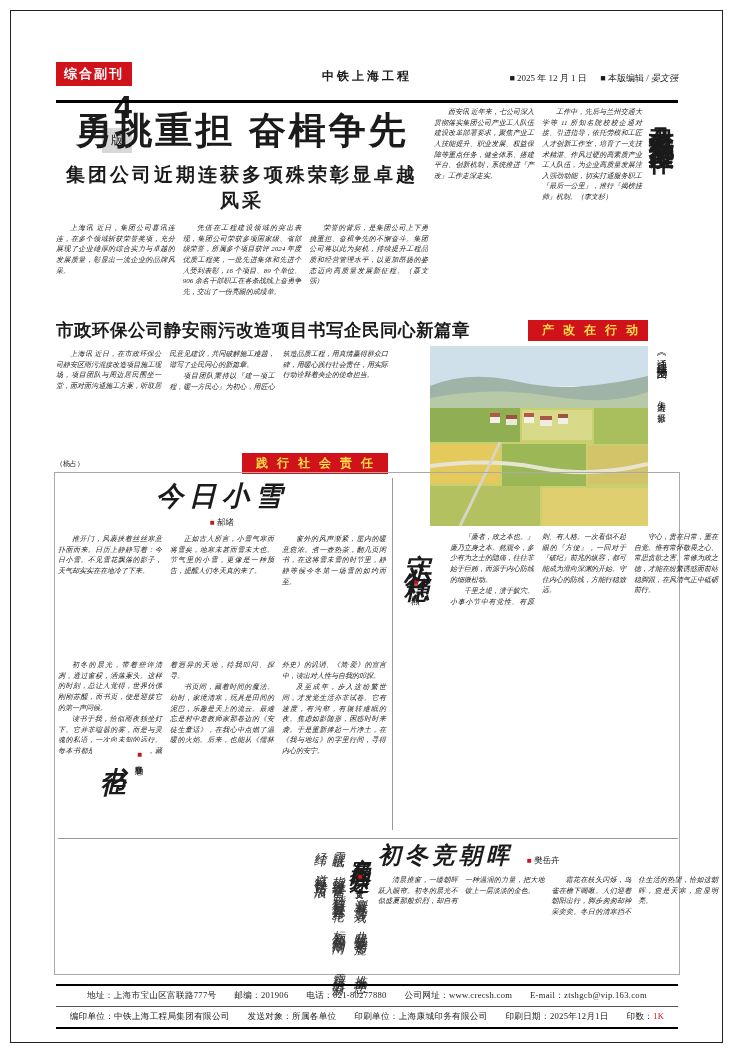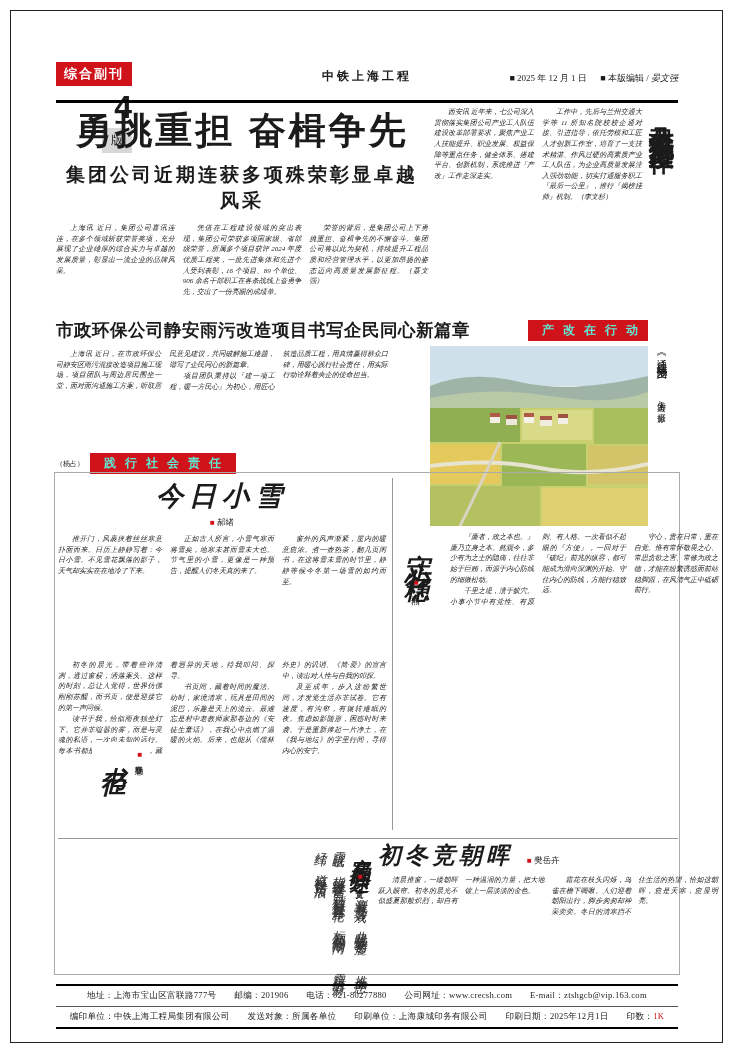--- a/index.html
+++ b/index.html
@@ -20,21 +20,21 @@
   .mast-right { position:absolute; right:0; top:12px; font-size:9px; white-space:nowrap; }
   .mast-right .ed { font-style:italic; }
   .mast-rule { position:absolute; left:56px; width:622px; top:100px; height:3px; background:#000; }
 
   
   .bodytext { font-size:7px; line-height:1.52; text-align:justify; color:#222;font-style:italic; }
   .bodytext p { text-indent:2em; margin-bottom:1px; }
   .cols3 { column-count:3; column-gap:8px; }
   .cols2 { column-count:2; column-gap:8px; }
   .cols4 { column-count:4; column-gap:7px; }
-  .badge { display:inline-block; background:#d0121b; color:#5eead4; font-weight:bold;
+  .badge { display:inline-block; background:#d0121b; color:#fde047; font-weight:bold;
            font-family:"Liberation Sans",sans-serif; font-size:12px; letter-spacing:9px;
            padding:2px 6px 2px 14px; white-space:nowrap; }
   .byline-sq { color:#d0121b; font-size:8px; }
   .hairline { position:absolute; background:#999; }
 
   
   .lead { position:absolute; left:56px; top:106px; width:372px; }
   .lead-h1 { font-family:"Liberation Sans",sans-serif; font-weight:900; font-size:37px;
              letter-spacing:3px; text-align:center; white-space:nowrap; }
   .lead-h2 { font-weight:bold; font-size:19px; letter-spacing:3px; text-align:center; margin-top:6px; }
@@ -52,21 +52,21 @@
   .photo { position:absolute; left:430px; top:346px; width:218px; height:180px; }
   .photo svg { display:block; width:100%; height:100%; }
   .photo-cap { position:absolute; left:654px; top:348px; height:178px; writing-mode:vertical-rl;
                font-size:11px; letter-spacing:2px; }
   .photo-cap .credit { font-size:8.5px; margin-top:26px; letter-spacing:1px; }
 
   
   .civic { position:absolute; left:56px; top:318px; width:332px; }
   .civic-h { font-weight:bold; font-size:17.5px; letter-spacing:0.5px; text-align:center; white-space:nowrap; }
   .civic-body { margin-top:7px; height:102px; }
-  .civic-end { display:flex; justify-content:flex-start; align-items:center; gap:6px; margin-top:2px; }
+  .civic-end { display:flex; justify-content:space-between; align-items:center; gap:6px; margin-top:2px; }
   .civic-end .sig { font-size:7px; }
 
   
   .essaybox { position:absolute; left:54px; top:472px; width:626px; height:503px; border:0.5px solid #aaa; }
   .essay-title { font-style:italic; font-weight:bold; font-family:"Liberation Serif",serif; }
   .byline { font-size:8.5px; }
 
   .e-xiaoxue { position:absolute; left:58px; top:478px; width:328px; height:178px; }
   .e-xiaoxue .t { font-size:27px; letter-spacing:6px; text-align:center; }
   .e-xiaoxue .b { text-align:center; margin:3px 0 5px; }

